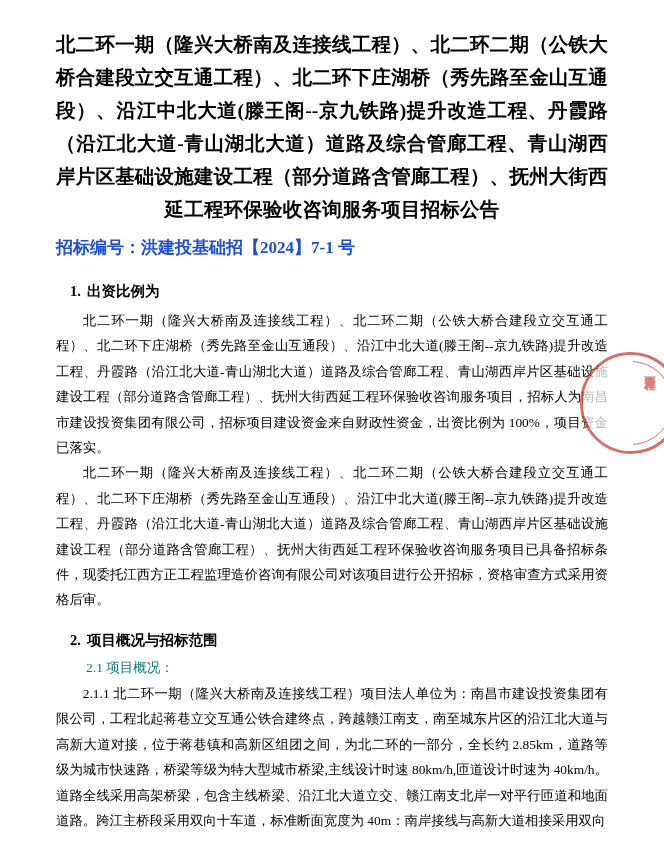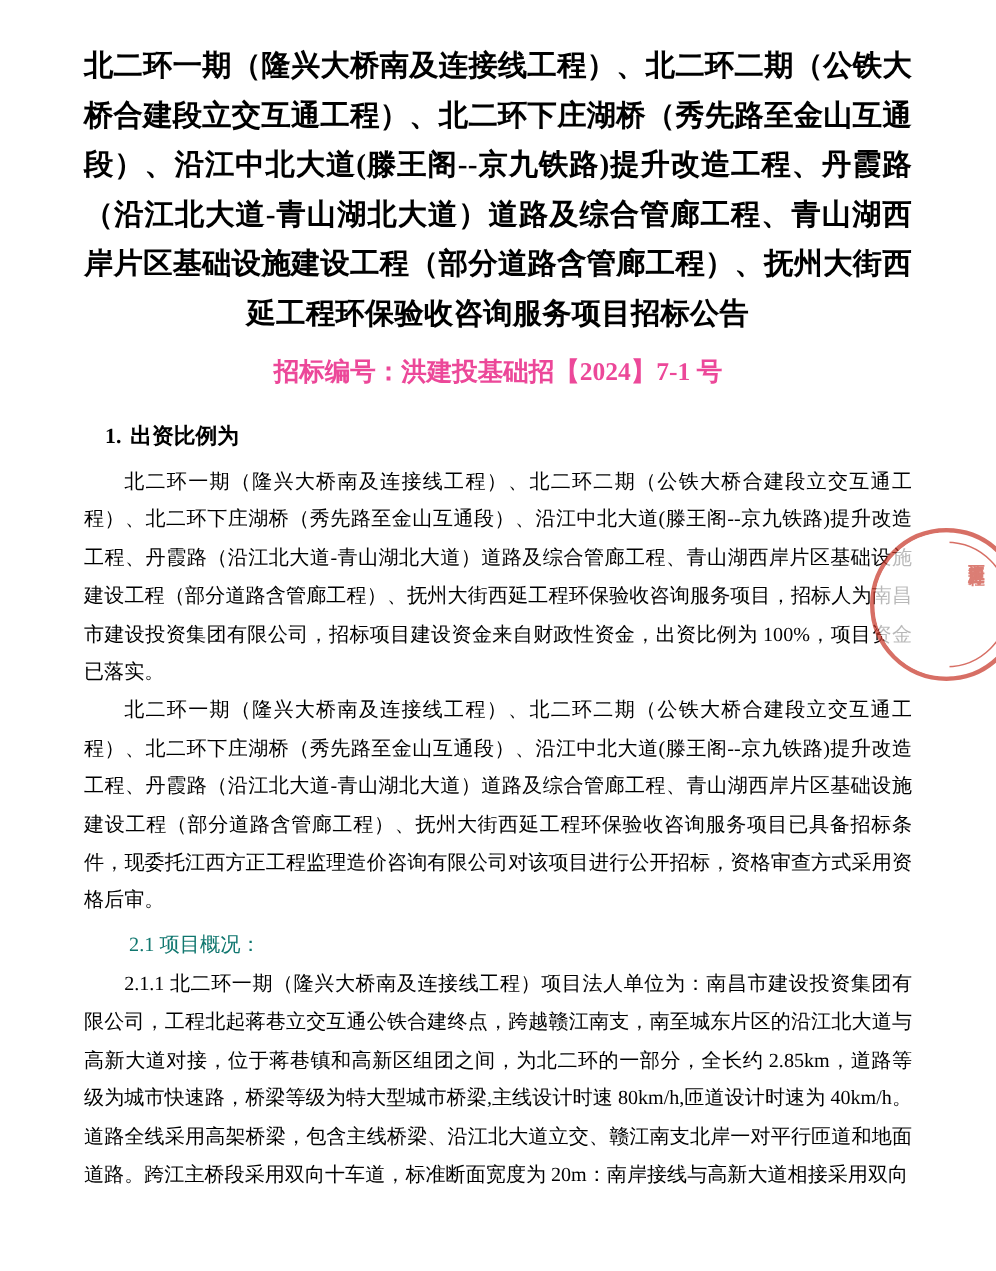--- a/index.html
+++ b/index.html
@@ -30,23 +30,23 @@
     text-align: justify;
     text-align-last: center;
     letter-spacing: 0.2px;
     margin: 0 0 0 0;
     color: #000;
   }
   .doc-subtitle {
     font-weight: bold;
     font-size: 17px;
     line-height: 32px;
-    text-align: center;
+    text-align: left;
     margin: 6px 0 0 0;
-    color: #ec4899;
+    color: #1d4ed8;
   }
   .section-heading {
     font-weight: bold;
     font-size: 14.5px;
     line-height: 22px;
     margin: 16px 0 6px 14px;
     color: #000;
   }
   .section-heading .num {
     margin-right: 6px;
@@ -121,23 +121,26 @@
 
   <div class="doc-subtitle">招标编号：洪建投基础招【2024】7-1 号</div>
 
   <div class="section-heading">
     <span class="num">1.</span><span>出资比例为</span>
   </div>
 
   <p class="body-text">北二环一期（隆兴大桥南及连接线工程）、北二环二期（公铁大桥合建段立交互通工程）、北二环下庄湖桥（秀先路至金山互通段）、沿江中北大道(滕王阁--京九铁路)提升改造工程、丹霞路（沿江北大道-青山湖北大道）道路及综合管廊工程、青山湖西岸片区基础设施建设工程（部分道路含管廊工程）、抚州大街西延工程环保验收咨询服务项目，招标人为南昌市建设投资集团有限公司，招标项目建设资金来自财政性资金，出资比例为 100%，项目资金已落实。</p>
   <p class="body-text">北二环一期（隆兴大桥南及连接线工程）、北二环二期（公铁大桥合建段立交互通工程）、北二环下庄湖桥（秀先路至金山互通段）、沿江中北大道(滕王阁--京九铁路)提升改造工程、丹霞路（沿江北大道-青山湖北大道）道路及综合管廊工程、青山湖西岸片区基础设施建设工程（部分道路含管廊工程）、抚州大街西延工程环保验收咨询服务项目已具备招标条件，现委托江西方正工程监理造价咨询有限公司对该项目进行公开招标，资格审查方式采用资格后审。</p>
 
+  <div class="section-heading">
+    <span class="num">2.</span><span>项目概况与招标范围</span>
+  </div>
 
   <div class="sub-heading">2.1 项目概况：</div>
 
-  <p class="body-text">2.1.1 北二环一期（隆兴大桥南及连接线工程）项目法人单位为：南昌市建设投资集团有限公司，工程北起蒋巷立交互通公铁合建终点，跨越赣江南支，南至城东片区的沿江北大道与高新大道对接，位于蒋巷镇和高新区组团之间，为北二环的一部分，全长约 2.85km，道路等级为城市快速路，桥梁等级为特大型城市桥梁,主线设计时速 80km/h,匝道设计时速为 40km/h。道路全线采用高架桥梁，包含主线桥梁、沿江北大道立交、赣江南支北岸一对平行匝道和地面道路。跨江主桥段采用双向十车道，标准断面宽度为 20m：南岸接线与高新大道相接采用双向</p>
+  <p class="body-text">2.1.1 北二环一期（隆兴大桥南及连接线工程）项目法人单位为：南昌市建设投资集团有限公司，工程北起蒋巷立交互通公铁合建终点，跨越赣江南支，南至城东片区的沿江北大道与高新大道对接，位于蒋巷镇和高新区组团之间，为北二环的一部分，全长约 2.85km，道路等级为城市快速路，桥梁等级为特大型城市桥梁,主线设计时速 80km/h,匝道设计时速为 40km/h。道路全线采用高架桥梁，包含主线桥梁、沿江北大道立交、赣江南支北岸一对平行匝道和地面道路。跨江主桥段采用双向十车道，标准断面宽度为 40m：南岸接线与高新大道相接采用双向</p>
 
   <div class="stamp">
     <div class="inner-ring"></div>
     <div class="stamp-text">江西方正工程</div>
   </div>
 
 </div>
 
 </body></html>

